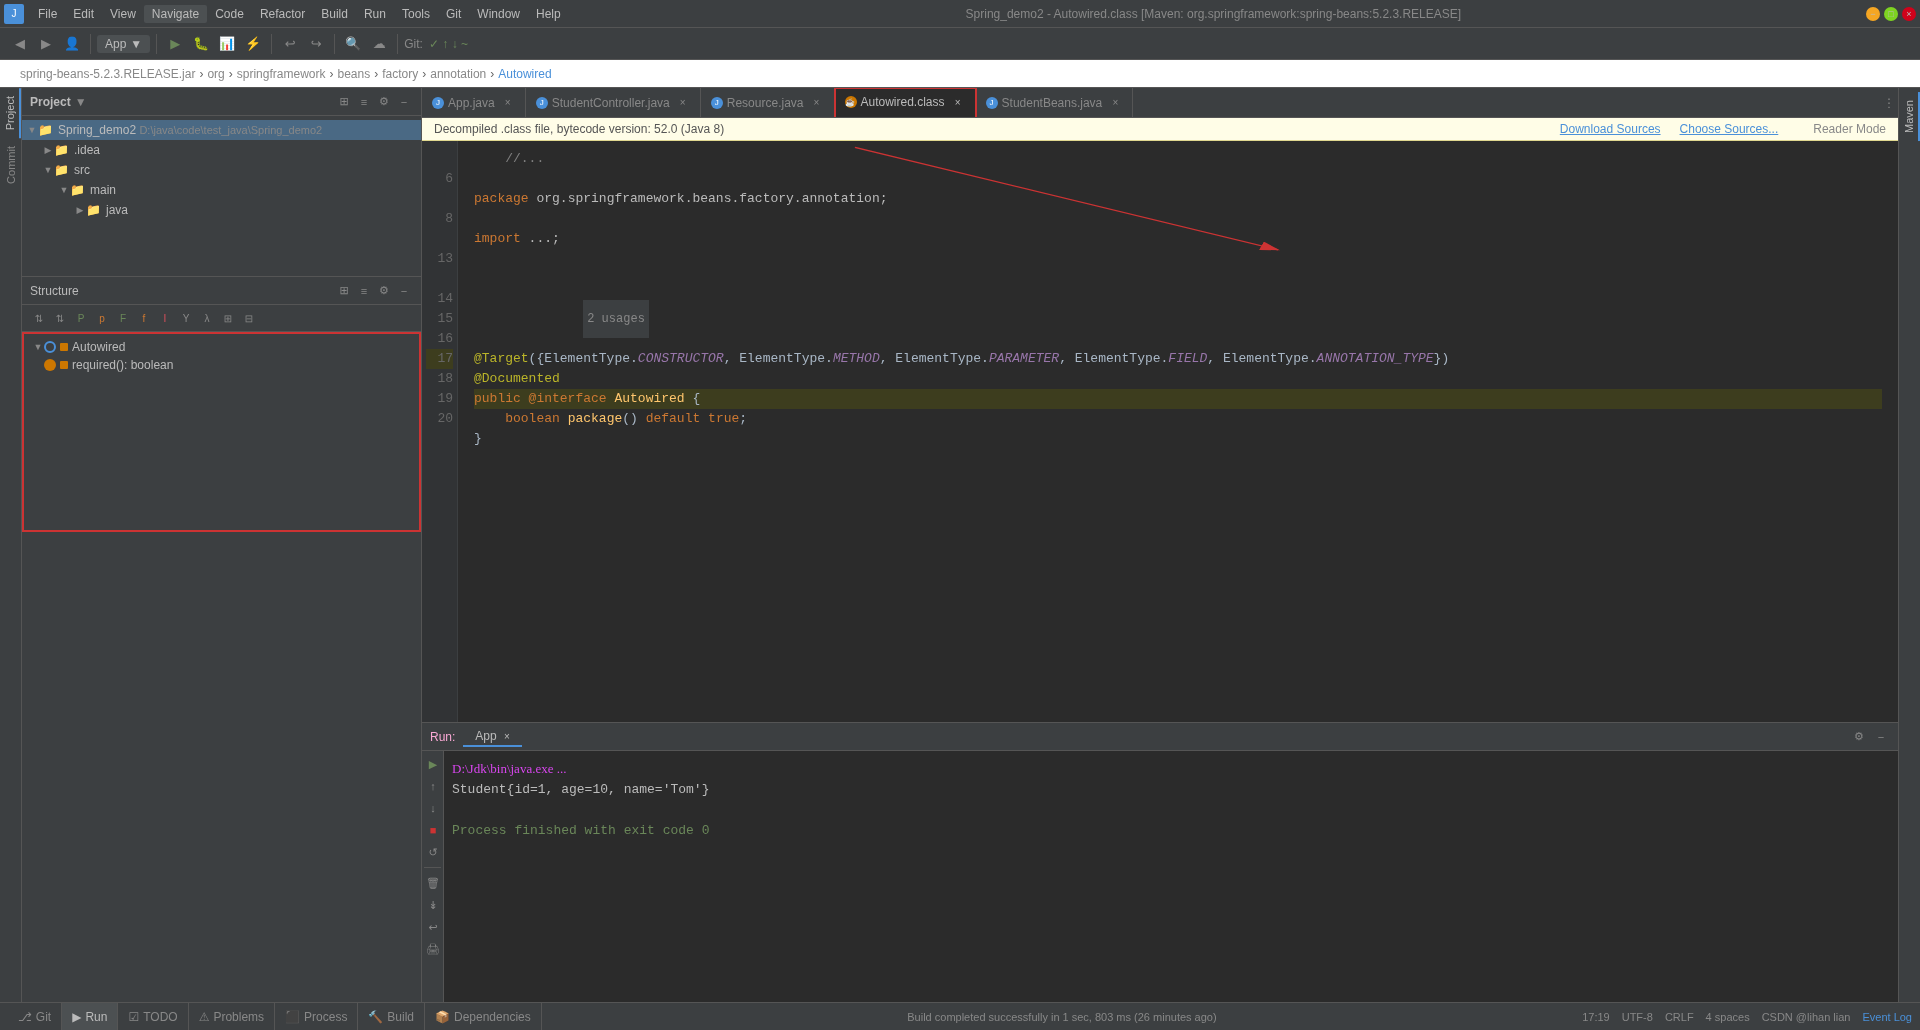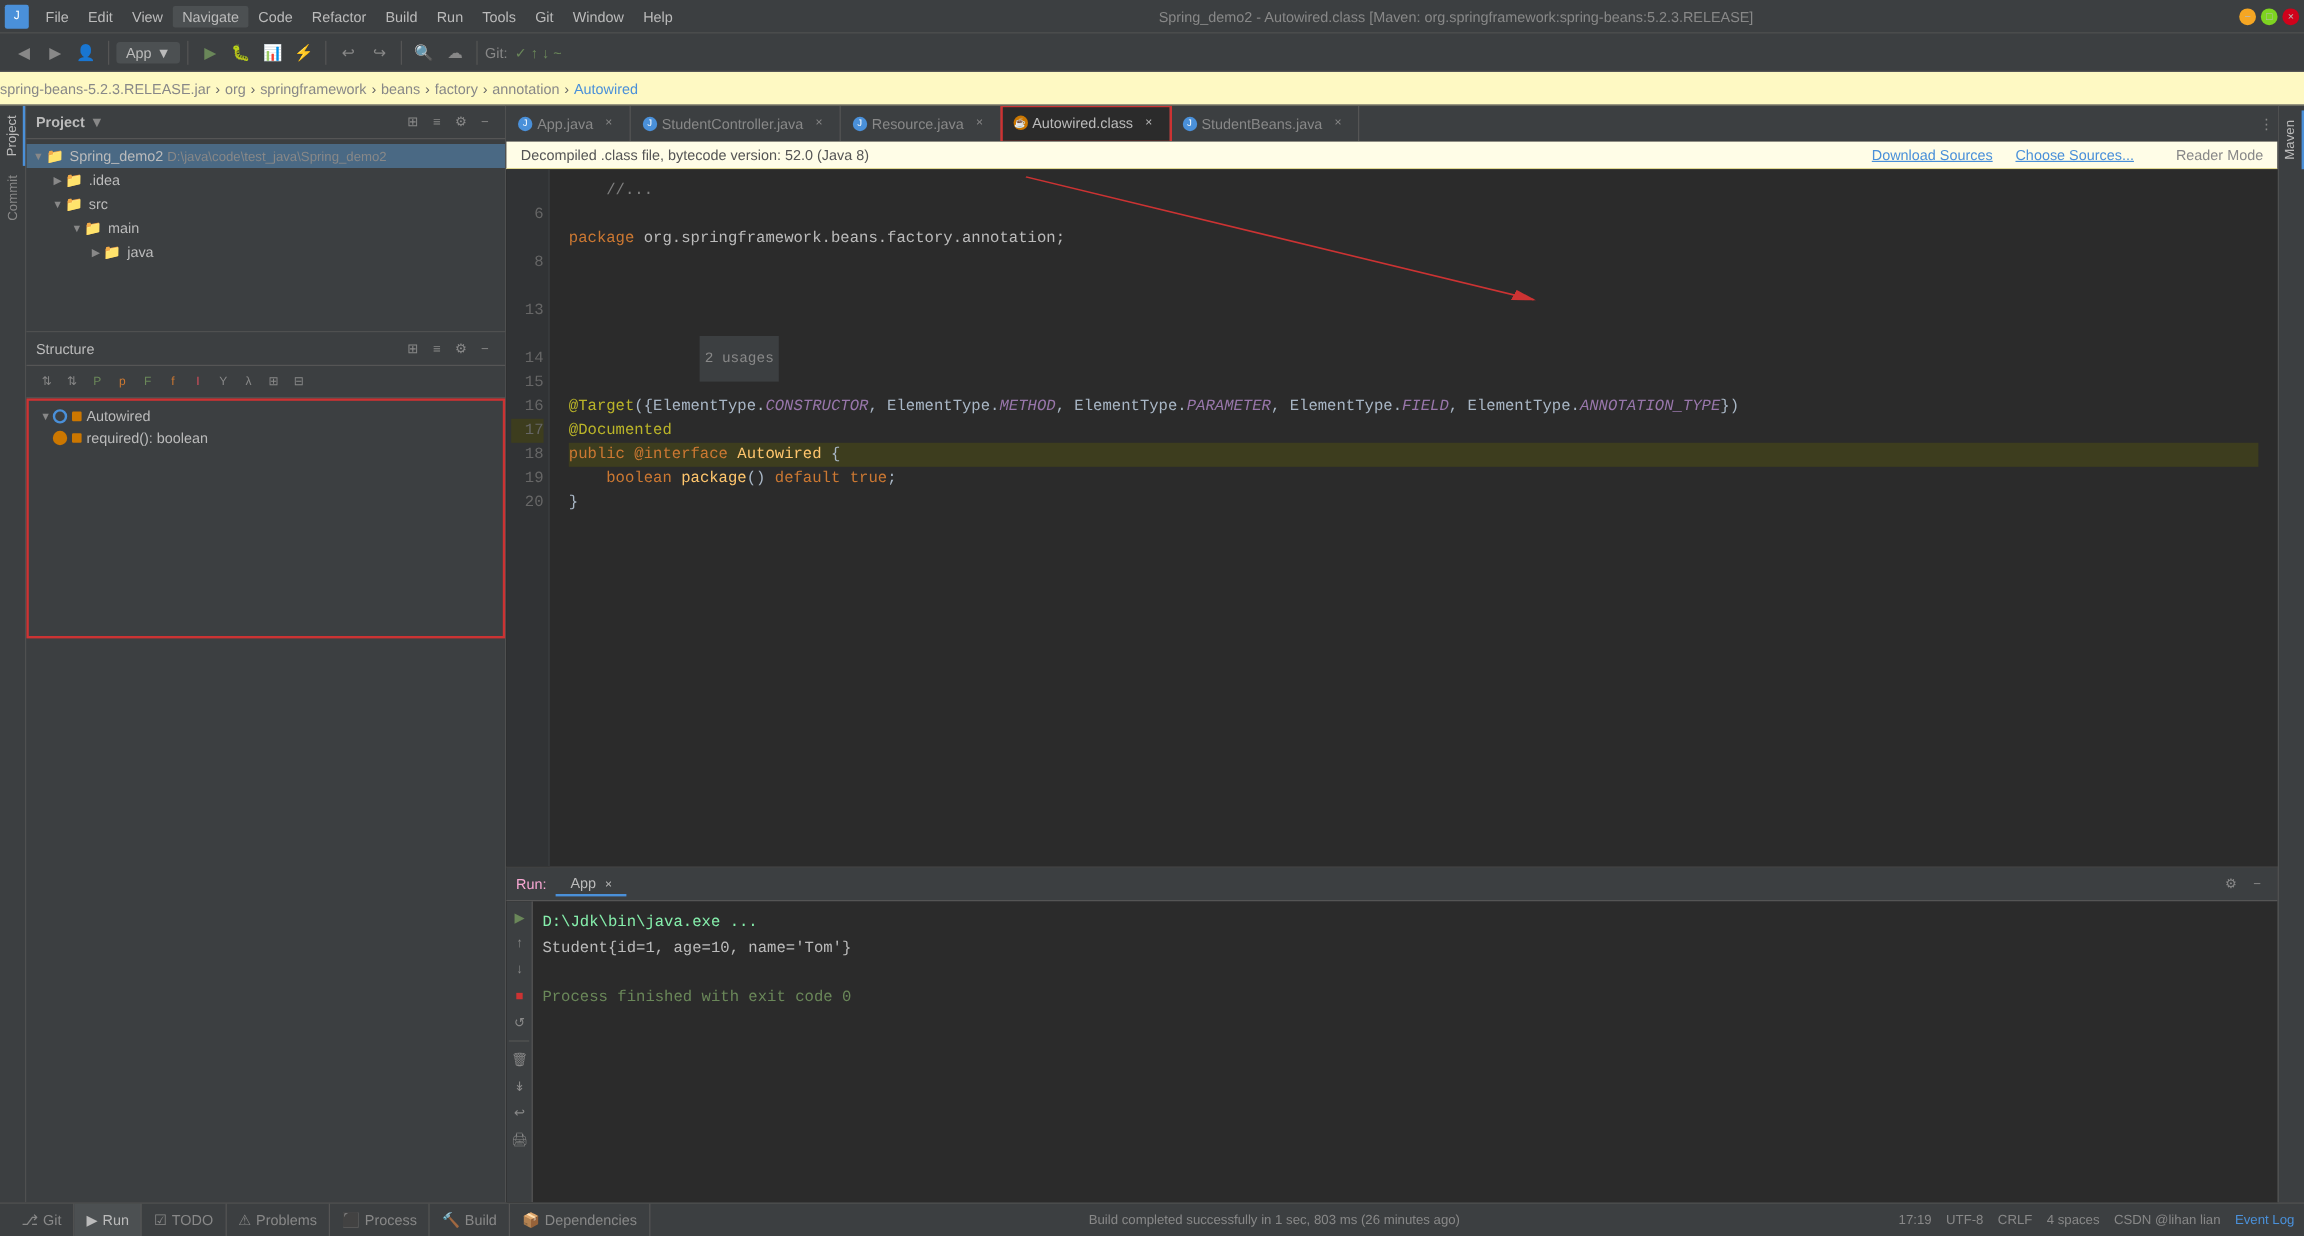--- a/index.html
+++ b/index.html
@@ -7,21 +7,21 @@
 
     
     .menu-bar { display: flex; align-items: center; background: #3c3f41; height: 28px; padding: 0 4px; border-bottom: 1px solid #555; }
     .menu-bar .app-icon { width: 20px; height: 20px; margin-right: 6px; background: #4a90d9; border-radius: 2px; display: flex; align-items: center; justify-content: center; font-size: 10px; color: white; flex-shrink: 0; }
     .menu-item { padding: 2px 8px; color: #bbbbbb; cursor: pointer; font-size: 12px; border-radius: 2px; }
     .menu-item.active { background: #4c5052; }
     .menu-bar-title { flex: 1; text-align: center; font-size: 12px; color: #888; }
     .win-btn { width: 14px; height: 14px; border-radius: 50%; cursor: pointer; display: flex; align-items: center; justify-content: center; font-size: 9px; }
 
     
-    .breadcrumb-bar { display: flex; align-items: center; background: #fef9c3; height: 28px; padding: 0 0; border-bottom: 1px solid #555; font-size: 12px; color: #888; }
+    .breadcrumb-bar { display: flex; align-items: center; background: #ffffff; height: 28px; padding: 0 20px; border-bottom: 1px solid #555; font-size: 12px; color: #888; }
     .breadcrumb-item { color: #888; cursor: pointer; }
     .breadcrumb-sep { margin: 0 4px; color: #666; }
     .breadcrumb-item.active { color: #4a90d9; }
 
     
     .project-panel { width: 400px; background: #3c3f41; border-right: 1px solid #555; display: flex; flex-direction: column; flex-shrink: 0; }
     .project-panel-header { display: flex; align-items: center; padding: 4px 8px; border-bottom: 1px solid #555; height: 28px; }
     .panel-icon-btn { width: 18px; height: 18px; display: flex; align-items: center; justify-content: center; cursor: pointer; color: #888; font-size: 11px; border-radius: 2px; }
 
     
@@ -80,21 +80,21 @@
 
     
     .run-panel { height: 280px; border-top: 1px solid #555; display: flex; flex-direction: column; background: #2b2b2b; }
     .run-tabs { display: flex; align-items: center; background: #3c3f41; border-bottom: 1px solid #555; height: 28px; padding: 0 8px; }
     .run-tab { padding: 2px 12px; font-size: 12px; color: #888; cursor: pointer; }
     .run-tab.active { color: #bbbbbb; border-bottom: 2px solid #4a90d9; }
     .run-tab-close { font-size: 10px; margin-left: 4px; cursor: pointer; }
     .run-toolbar { width: 22px; background: #3c3f41; border-right: 1px solid #555; display: flex; flex-direction: column; padding: 4px 2px; gap: 4px; }
     .run-content-area { display: flex; flex: 1; overflow: hidden; }
     .run-output { flex: 1; padding: 8px; font-family: 'Courier New', monospace; font-size: 13px; line-height: 1.6; color: #bbbbbb; overflow-y: auto; }
-    .run-output .cmd-line { color: #86efac; }
+    .run-output .cmd-line { color: #d946ef; font-family: Liberation Serif, serif; }
     .run-output .output-line { color: #bbbbbb; }
     .run-output .success-line { color: #6a8759; }
     .run-icon-btn { width: 18px; height: 18px; display: flex; align-items: center; justify-content: center; cursor: pointer; color: #888; font-size: 11px; }
     .run-settings { margin-left: auto; display: flex; align-items: center; gap: 4px; }
 
     
     .bottom-bar { display: flex; align-items: center; background: #3c3f41; border-top: 1px solid #555; height: 28px; padding: 0 8px; font-size: 11px; color: #888; }
     .bottom-tabs { display: flex; gap: 0; }
     .bottom-tab { display: flex; align-items: center; gap: 4px; padding: 0 10px; height: 28px; cursor: pointer; font-size: 12px; color: #888; border-right: 1px solid #555; }
     .bottom-tab.active { color: #bbbbbb; background: #4c5052; }
@@ -338,20 +338,21 @@
             <div class="code-line highlighted">17</div>
             <div>18</div>
             <div>19</div>
             <div>20</div>
           </div>
           <div class="code-lines">
             <div class="code-line"><span class="cmt">    //...</span></div>
             <div class="code-line">&nbsp;</div>
             <div class="code-line"><span class="kw">package </span><span class="pkg">org.springframework.beans.factory.annotation</span><span class="pkg">;</span></div>
             <div class="code-line">&nbsp;</div>
+            <div class="code-line"><span class="kw">import </span><span class="pkg">...;</span></div>
             <div class="code-line">&nbsp;</div>
             <div class="code-line">&nbsp;</div>
             <div class="code-line">
               <span style="background:#3c3f41;color:#888;font-size:12px;padding:12px 4px;">2 usages</span>
             </div>
             <div class="code-line"><span class="ann">@Target</span><span style="color:#a9b7c6;">({ElementType.</span><span class="enum-val">CONSTRUCTOR</span><span style="color:#a9b7c6;">, ElementType.</span><span class="enum-val">METHOD</span><span style="color:#a9b7c6;">, ElementType.</span><span class="enum-val">PARAMETER</span><span style="color:#a9b7c6;">, ElementType.</span><span class="enum-val">FIELD</span><span style="color:#a9b7c6;">, ElementType.</span><span class="enum-val">ANNOTATION_TYPE</span><span style="color:#a9b7c6;">})</span></div>
             <div class="code-line"><span class="ann">@Documented</span></div>
             <div class="code-line highlighted"><span class="kw">public </span><span class="kw">@interface </span><span class="cls">Autowired</span><span style="color:#a9b7c6;"> {</span></div>
             <div class="code-line"><span style="color:#a9b7c6;">    </span><span class="kw">boolean </span><span class="method">package</span><span style="color:#a9b7c6;">() </span><span class="kw">default </span><span class="kw">true</span><span style="color:#a9b7c6;">;</span></div>
             <div class="code-line"><span style="color:#a9b7c6;">}</span></div>

